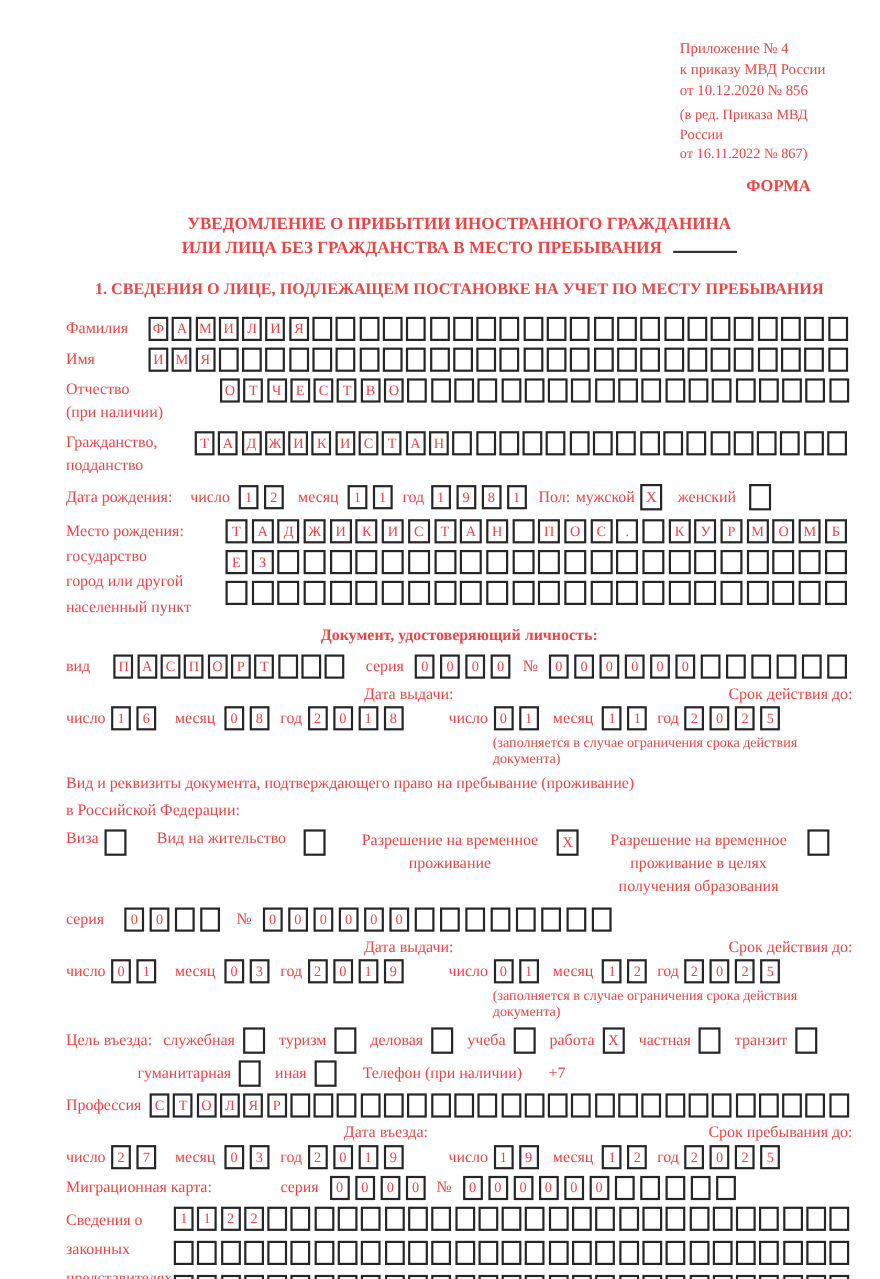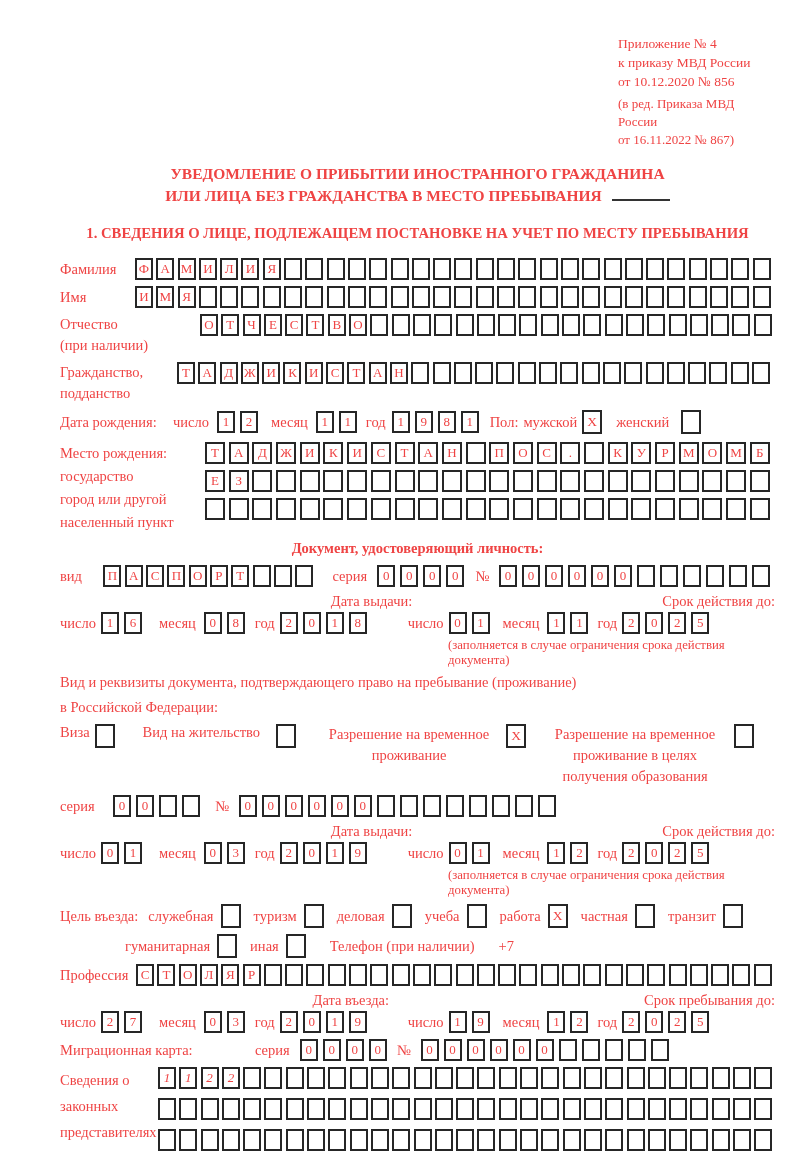--- a/index.html
+++ b/index.html
@@ -44,35 +44,36 @@
   .optrow{display:flex; align-items:center; flex-wrap:nowrap;}
   .optrow .opt-label{margin-left:13px; margin-right:7px;}
   .optrow .opt-label:first-child{margin-left:10px;}
   .mt6{margin-top:6px;} .mt8{margin-top:8px;} .mt16{margin-top:16px;}
   .ml4{margin-left:4px;} .ml5{margin-left:5px;} .ml6{margin-left:6px;font-family:Liberation Serif, serif;} .ml8{margin-left:8px;}
   .ml10{margin-left:10px;} .ml12{margin-left:12px;} .ml14{margin-left:14px;} .ml16{margin-left:16px;}
   .ml18{margin-left:18px;} .ml24{margin-left:24px;} .ml28{margin-left:28px;}
   .ml30{margin-left:30px;} .ml36{margin-left:36px;}
   .w75{width:75px;} .w103{width:103px;} .w117{width:117px;} .w142{width:142px;} .w145{width:145px;} .w88{width:88px;} .w165{width:165px;}
   .cellcol .cellrow{display:block; margin-bottom:6px;}
-  .repscol .cellrow{display:block; margin-bottom:9px;font-style:italic;}
+  .repscol .cellrow{display:block; margin-bottom:9px;}
 </style>
 </head>
 <body>
 
 <div class="page">
 
   <div class="appendix">
     <div>Приложение № 4</div>
     <div>к приказу МВД России</div>
     <div>от 10.12.2020 № 856</div>
     <div class="amend first">(в ред. Приказа МВД России</div>
     <div class="amend">от 16.11.2022 № 867)</div>
   </div>
 
+  <div class="forma">ФОРМА</div>
 
   <div class="title first">УВЕДОМЛЕНИЕ О ПРИБЫТИИ ИНОСТРАННОГО ГРАЖДАНИНА</div>
   <div class="title">
     <span>ИЛИ ЛИЦА БЕЗ ГРАЖДАНСТВА В МЕСТО ПРЕБЫВАНИЯ</span><span class="blank-underline"></span>
   </div>
 
   <div class="section-heading">1. СВЕДЕНИЯ О ЛИЦЕ, ПОДЛЕЖАЩЕМ ПОСТАНОВКЕ НА УЧЕТ ПО МЕСТУ ПРЕБЫВАНИЯ</div>
 
   <div class="frow mt16">
     <span class="flabel w75">Фамилия</span>

